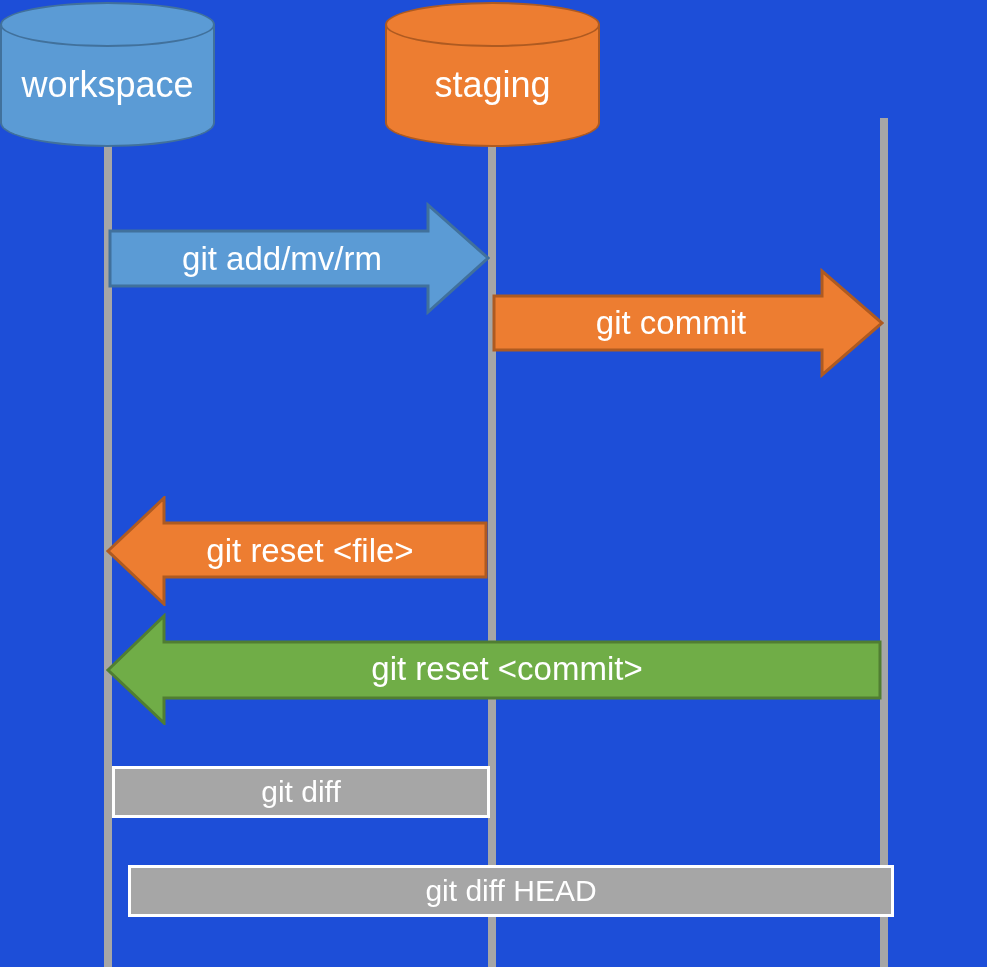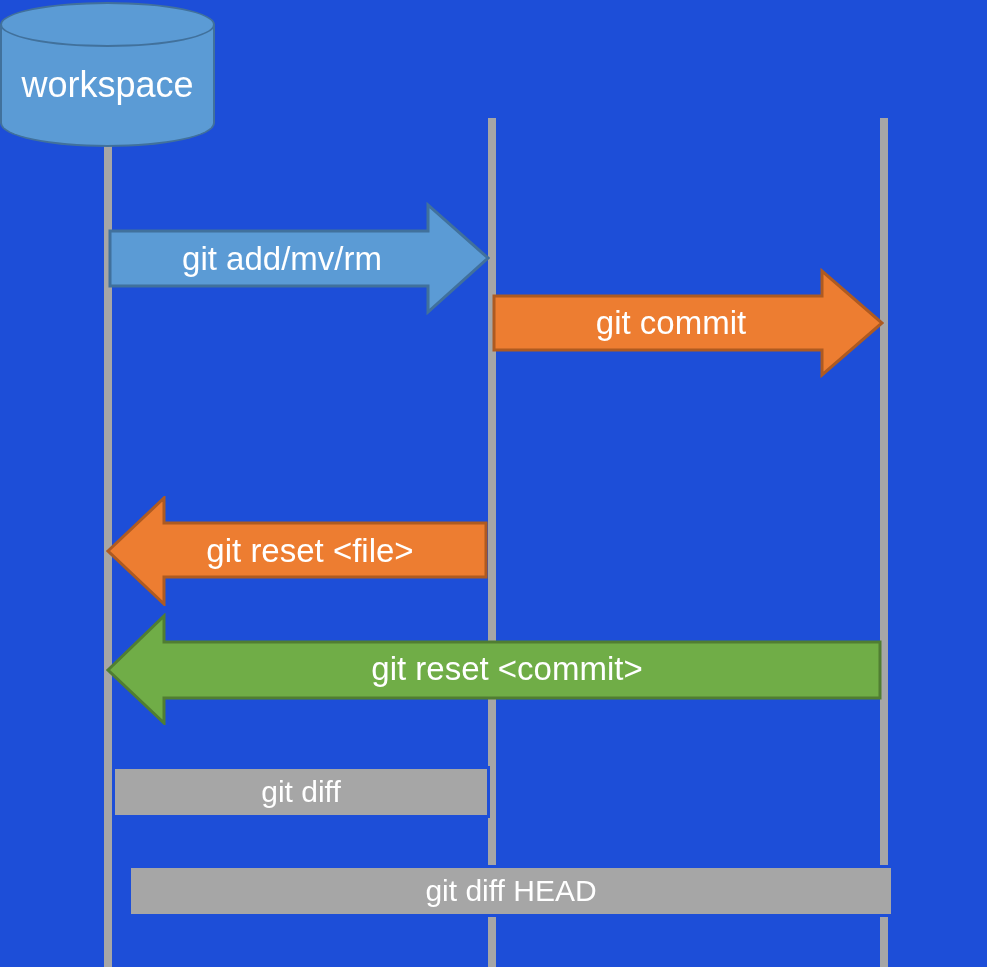--- a/index.html
+++ b/index.html
@@ -109,21 +109,21 @@
   #arrow-commit { left: 492px; top: 268px; width: 392px; height: 110px; text-align: center; }
   #arrow-commit-a { left: 108px; top: 377px; width: 776px; height: 110px; }
   #arrow-reset-file { left: 106px; top: 496px; width: 382px; height: 110px; }
   #arrow-reset-commit { left: 106px; top: 613px; width: 776px; height: 112px; }
 
   
   .span-bar {
     position: absolute;
     height: 52px;
     background: #A6A6A6;
-    border: 3px solid #1d4ed8;
+    border: 3px solid #ffffff;
     box-sizing: border-box;
     display: flex;
     align-items: center;
     justify-content: center;
     color: #FFFFFF;
     font-size: 30px;
     white-space: nowrap;
     z-index: 2;
   }
   #bar-diff { left: 112px; top: 766px; width: 378px; }
@@ -137,20 +137,25 @@
   <div class="lifeline ws"></div>
   <div class="lifeline st"></div>
   <div class="lifeline lr"></div>
 
   <div class="cylinder ws">
     <div class="cyl-body"></div>
     <div class="cyl-top"></div>
     <div class="cyl-label">workspace</div>
   </div>
 
+  <div class="cylinder st">
+    <div class="cyl-body"></div>
+    <div class="cyl-top"></div>
+    <div class="cyl-label">staging</div>
+  </div>
 
 
   <div class="arrow dir-right" id="arrow-add">
     <svg width="382" height="113" viewBox="0 0 382 113">
       <polygon class="fill-blue" points="2,29 320,29 320,3 380,56 320,110 320,84 2,84"></polygon>
     </svg>
     <div class="arrow-label">git add/mv/rm</div>
   </div>
 
   <div class="arrow dir-right" id="arrow-commit">

